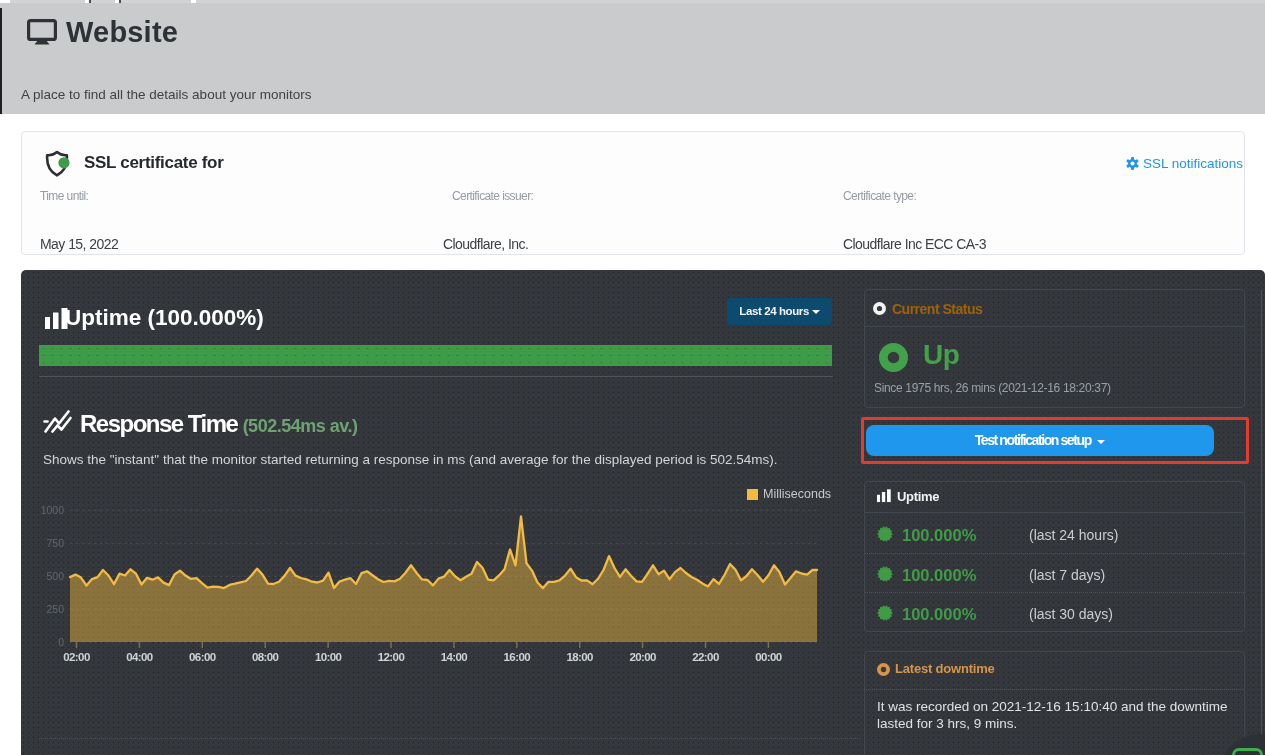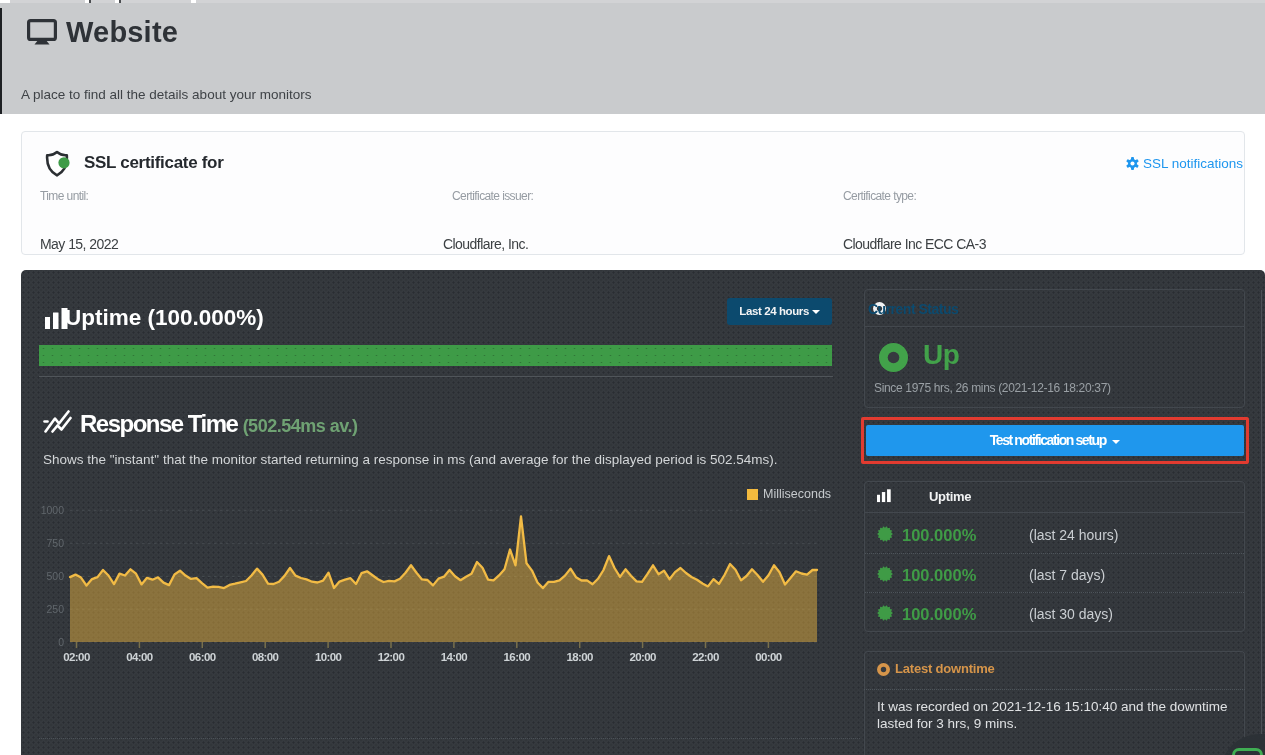--- a/index.html
+++ b/index.html
@@ -35,29 +35,29 @@
 #hr1 { left:39px; top:376px; width:794px; height:1px; background:#50555a; }
 #rth { left:80px; top:410px; font-size:24px; font-weight:bold; letter-spacing:-1.5px; color:#fff; }
 #rth span { font-size:18px; letter-spacing:-0.5px; color:#6fa273; }
 #para { left:43px; top:452px; font-size:13.5px; color:#d3d6d8; }
 #legsw { left:747px; top:489px; width:11px; height:11px; background:#f3ba3e; }
 #legtx { left:763px; top:487px; font-size:12.5px; color:#c6cacd; }
 
 .panel { border:1px solid #43484e; border-radius:4px; }
 #p1 { left:864px; top:289px; width:381px; height:119px; }
 #p1h { left:864px; top:289px; width:381px; height:38px; border-bottom:1px solid #43484e; }
-#cst { left:868px; top:301px; font-size:14px; font-weight:bold; letter-spacing:-0.5px; color:#0c4a6e; }
+#cst { left:892px; top:301px; font-size:14px; font-weight:bold; letter-spacing:-0.5px; color:#a16207; }
 #uptx { left:923px; top:339px; font-size:28px; font-weight:bold; letter-spacing:-0.5px; color:#42a24a; }
 #since { left:874px; top:381px; font-size:12px; letter-spacing:-0.33px; color:#9aa0a5; }
 #redbox { left:861px; top:417px; width:388px; height:47px; border:3px solid #e23b30; border-radius:2px; }
-#bluebtn { left:866px; top:425px; width:378px; height:31px; background:#1f97ed; border-radius:2px;
+#bluebtn { left:866px; top:425px; width:348px; height:31px; background:#1f97ed; border-radius:8px;
   color:#fff; font-size:14px; font-weight:bold; letter-spacing:-1.4px; text-align:center; line-height:31px; }
 #p2 { left:864px; top:481px; width:381px; height:151px; }
 #p2h { left:864px; top:481px; width:381px; height:32px; border-bottom:1px solid #43484e; }
-#upt2 { left:897px; top:489px; font-size:13px; font-weight:bold; letter-spacing:-0.3px; color:#f2f3f4;margin-left:32px; }
+#upt2 { left:897px; top:489px; font-size:13px; font-weight:bold; letter-spacing:-0.3px; color:#f2f3f4; }
 .urow { left:864px; width:452px; height:39px; }
 .pct { position:absolute; left:38px; top:12px; font-size:16.5px; font-weight:bold; color:#3f9b46; }
 .lst { position:absolute; left:121px; top:13px; font-size:14px; color:#caced2;margin-left:44px; }
 .usep { left:865px; width:379px; height:0; border-top:1px dotted #4d545a; }
 #p3 { left:864px; top:651px; width:381px; height:104px; border-bottom:none; border-radius:4px 4px 0 0; }
 #p3h { left:864px; top:651px; width:381px; height:39px; border-bottom:1px dotted #4d545a; }
 #ldt { left:895px; top:661px; font-size:13px; font-weight:bold; letter-spacing:-0.2px; color:#d6954a; }
 #dtxt { left:877px; top:698px; width:358px; font-size:13.5px; line-height:17.3px; color:#dfe1e3; }
 
 #chat { left:1220px; top:734px; width:100px; height:80px; background:#2c3136; border-radius:40px 0 0 0; }

